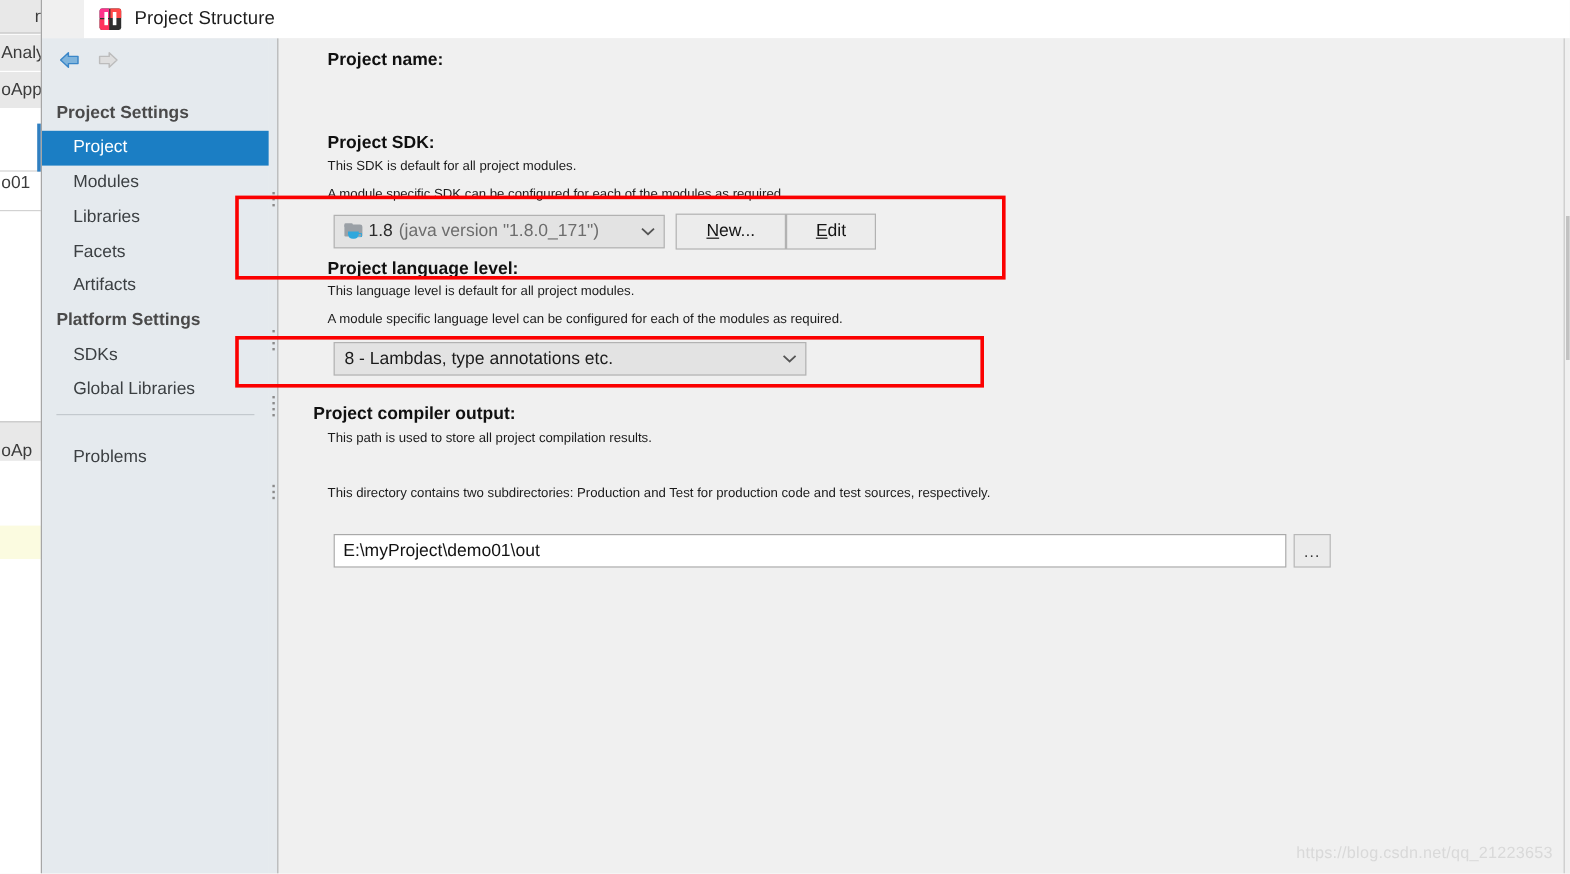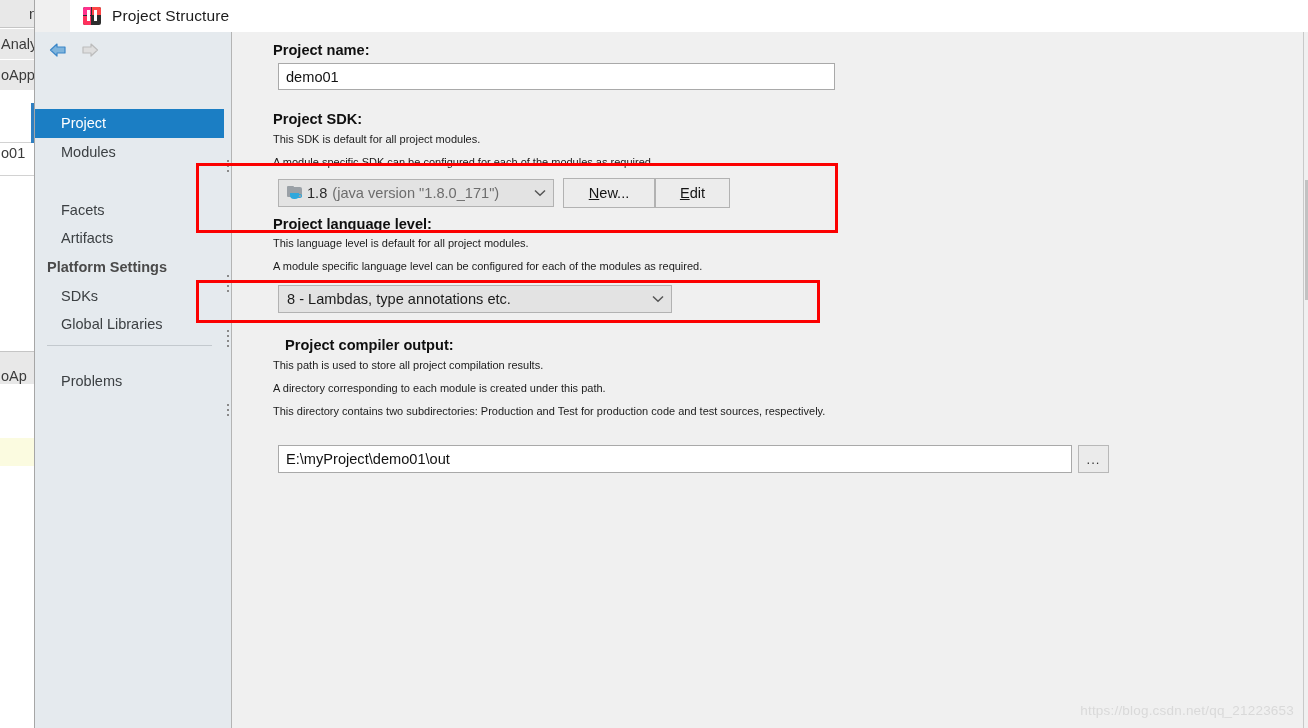--- a/index.html
+++ b/index.html
@@ -406,22 +406,24 @@
             <path d="M10 2 L3.5 8 L10 14 L10 11 L18 11 L18 5 L10 5 Z" fill="#7fb4dc" stroke="#3a86c8" stroke-width="1.2" stroke-linejoin="round"></path>
           </svg>
         </span>
         <span class="nav-arrow">
           <svg width="24" height="16" viewBox="0 0 24 16" aria-hidden="true">
             <path d="M14 2 L20.5 8 L14 14 L14 11 L6 11 L6 5 L14 5 Z" fill="#dedede" stroke="#bcbcbc" stroke-width="1.2" stroke-linejoin="round"></path>
           </svg>
         </span>
       </div>
 
+      <div class="sb-group" style="top:48px;">Project Settings</div>
       <div class="sb-item selected" style="top:77px;">Project</div>
       <div class="sb-item" style="top:106px;">Modules</div>
+      <div class="sb-item" style="top:135px;">Libraries</div>
       <div class="sb-item" style="top:164px;">Facets</div>
       <div class="sb-item" style="top:192px;">Artifacts</div>
 
       <div class="sb-group" style="top:221px;">Platform Settings</div>
       <div class="sb-item" style="top:250px;">SDKs</div>
       <div class="sb-item" style="top:278px;">Global Libraries</div>
 
       <div id="sidebar-separator"></div>
 
       <div class="sb-item" style="top:335px;">Problems</div>
@@ -448,21 +450,20 @@
       <span class="dots" style="top:372px;">
           <i></i>
           <i></i>
           <i></i>
         </span>
     </div>
 
     <div id="content">
 
       <div class="field-label" style="left:40px; top:10px;">Project name:</div>
-      <div class="text-input" style="left:45px; top:31px; width:557px; height:27px;">demo01</div>
 
       <div class="field-label" style="left:40px; top:79px;">Project SDK:</div>
       <div class="desc-line" style="left:40px; top:101px;">This SDK is default for all project modules.</div>
       <div class="desc-line" style="left:40px; top:124px;">A module specific SDK can be configured for each of the modules as required.</div>
 
       <div class="combo" id="sdk-combo" style="left:45px; top:147px; width:276px; height:28px;">
         <span class="combo-text">
           <span class="sdk-icon">
             <span class="folder-tab"></span>
             <span class="folder-back"></span>
@@ -494,23 +495,22 @@
 
       <div class="combo" id="lang-combo" style="left:45px; top:253px; width:394px; height:28px;">
         <span class="combo-text">8 - Lambdas, type annotations etc.</span>
         <span class="chev">
           <svg width="12" height="8" viewBox="0 0 12 8" aria-hidden="true">
             <path d="M1 1.5 L6 6.2 L11 1.5" fill="none" stroke="#555" stroke-width="1.5"></path>
           </svg>
         </span>
       </div>
 
-      <div class="field-label" style="left:52px; top:305px;">Project compiler output:</div>
+      <div class="field-label" style="left:28px; top:305px;">Project compiler output:</div>
       <div class="desc-line" style="left:40px; top:327px;">This path is used to store all project compilation results.</div>
-      <div class="desc-line" style="left:40px; top:350px;">A directory corresponding to each module is created under this path.</div>
       <div class="desc-line" style="left:40px; top:373px;">This directory contains two subdirectories: Production and Test for production code and test sources, respectively.</div>
 
       <div class="text-input" style="left:45px; top:413px; width:794px; height:28px;">E:\myProject\demo01\out</div>
       <div class="push-button" id="browse-button" style="left:845px; top:413px; width:31px; height:28px;">...</div>
 
     </div>
 
     <div id="right-scrollbar" style="top:0;">
       <span class="thumb"></span>
     </div>

